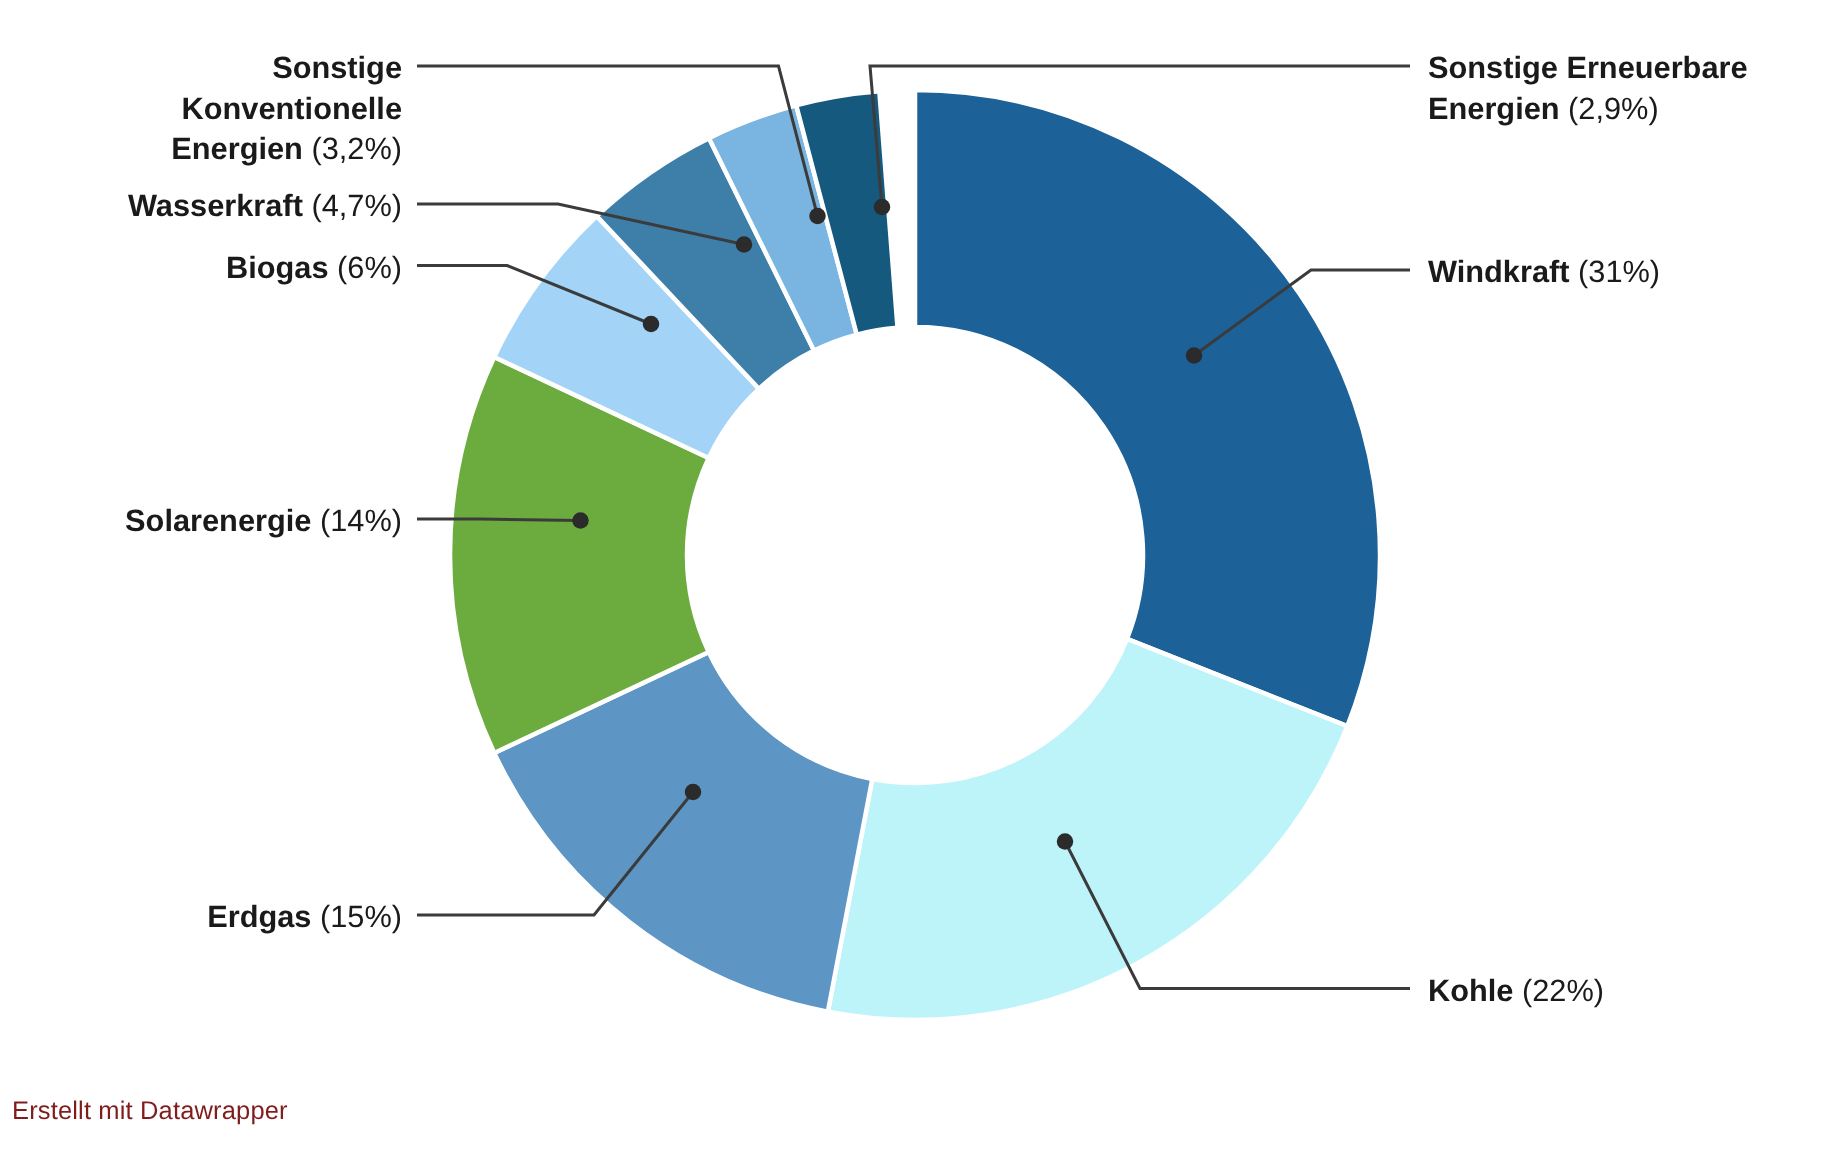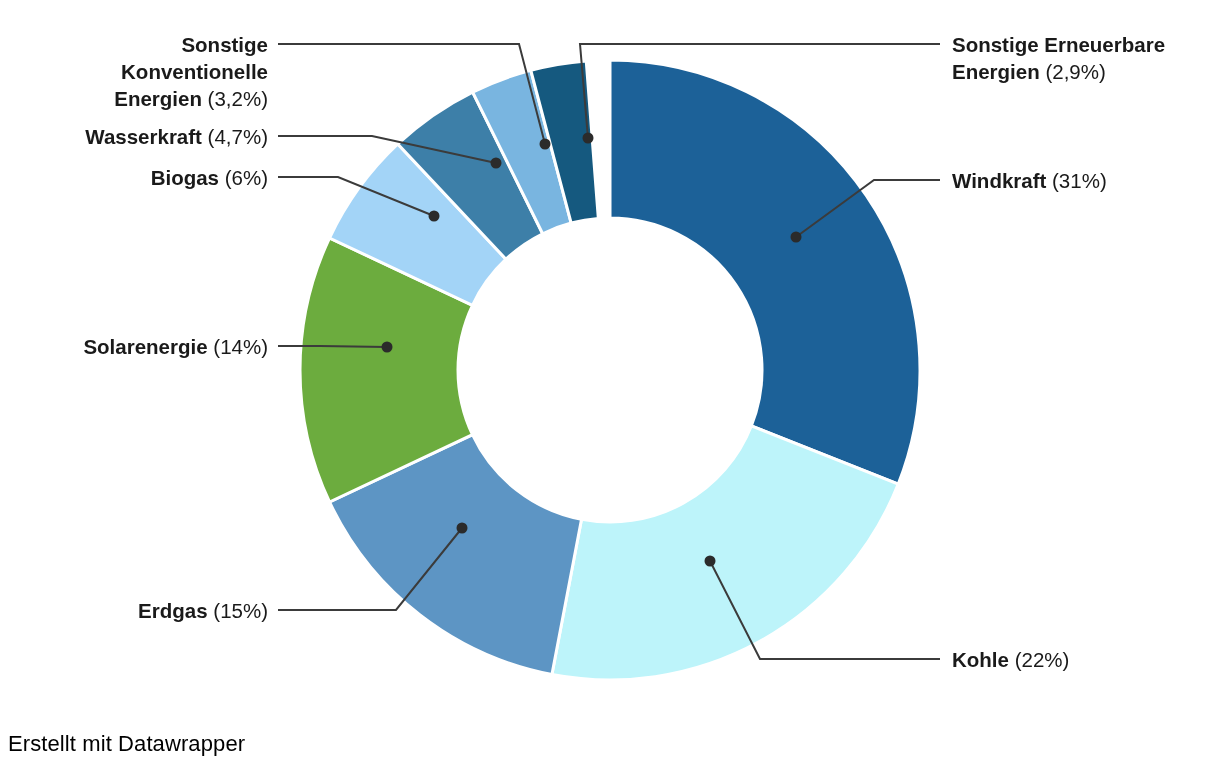--- a/index.html
+++ b/index.html
@@ -34,22 +34,22 @@
     fill: #1a1a1a;
     font-family: "Liberation Sans", sans-serif;
   }
   .label-text tspan.name {
     font-weight: 700;
   }
   .footer-credit {
     position: absolute;
     left: 8px;
     top: 731px;
-    font-size: 22px;
-    color: #000000;
+    font-size: 17px;
+    color: #7f1d1d;
     font-family: "Liberation Sans", sans-serif;
     letter-spacing: 0.1px;
   }
 </style>
 </head>
 <body>
 
 <div id="chart-root">
 
   <svg id="donut-svg" viewBox="0 0 1220 766">

